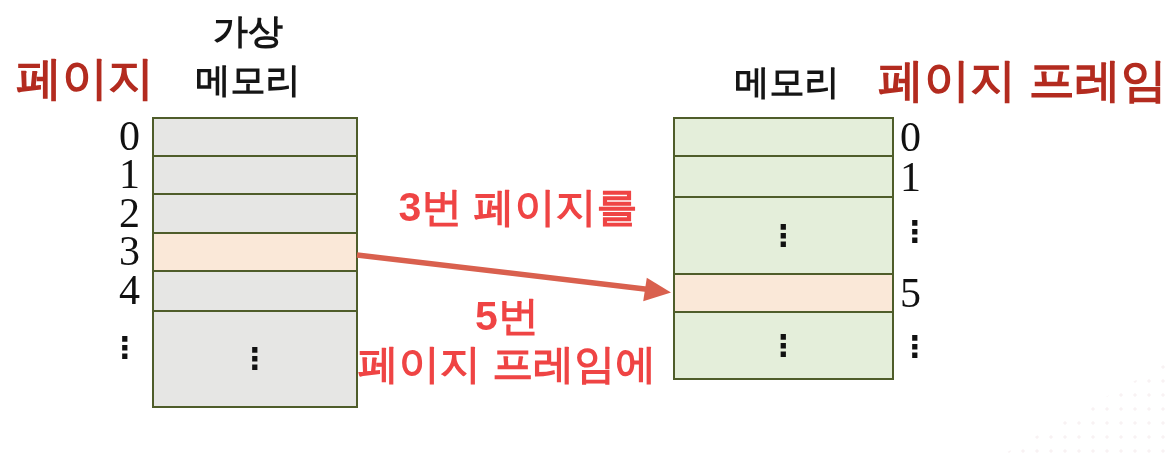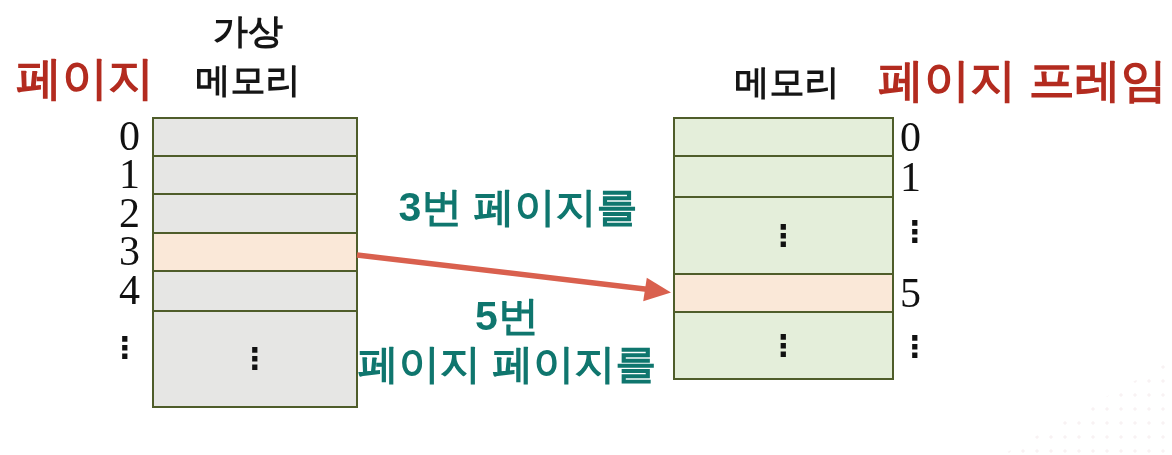--- a/index.html
+++ b/index.html
@@ -44,21 +44,21 @@
     position:absolute;display:flex;align-items:center;
     font-family:"Liberation Serif",serif;font-size:42px;color:#111;
   }
   .gut-left{width:50px;justify-content:flex-end;padding-right:0;}
   .gut-right{width:60px;justify-content:flex-start;}
   .gut-dots{
     font-family:"DejaVu Sans",sans-serif;font-weight:bold;font-size:30px;
   }
   
   .flow-label{
-    position:absolute;font-weight:600;color:#0f766e;text-align:center;
+    position:absolute;font-weight:600;color:#ef4444;text-align:center;
     font-size:41px;line-height:48px;
   }
   .flow-top{left:368px;top:183px;width:300px;}
   .flow-bottom{left:350px;top:292px;width:314px;}
   
   .arrow-svg{position:absolute;left:0;top:0;pointer-events:none;}
   
   .corner-decor{
     position:absolute;right:0;bottom:0;width:170px;height:95px;opacity:.55;
     background-image:radial-gradient(#f3e8ea 1.5px,transparent 1.7px);
@@ -115,21 +115,21 @@
   <div class="gut gut-right" style="left:900px;top:118px;height:38px">0</div>
   <div class="gut gut-right" style="left:900px;top:156px;height:41px">1</div>
   <div class="gut gut-right gut-dots" style="left:900px;top:203px;height:56px">⋮</div>
   <div class="gut gut-right" style="left:900px;top:274px;height:38px">5</div>
   <div class="gut gut-right gut-dots" style="left:900px;top:318px;height:56px">⋮</div>
 
   <div class="flow-label flow-top">3번 페이지를</div>
 
   <div class="flow-label flow-bottom">
     <div>5번</div>
-    <div>페이지 페이지를</div>
+    <div>페이지 프레임에</div>
   </div>
 
   <svg class="arrow-svg" width="1172" height="455" viewBox="0 0 1172 455">
     <line x1="357" y1="255" x2="649" y2="289.5" stroke="#d9604e" stroke-width="5.5"></line>
     <polygon points="671,292.5 643.2,301.2 646.8,277.8" fill="#d9604e"></polygon>
   </svg>
 
   <div class="corner-decor"></div>
 
 </div>

